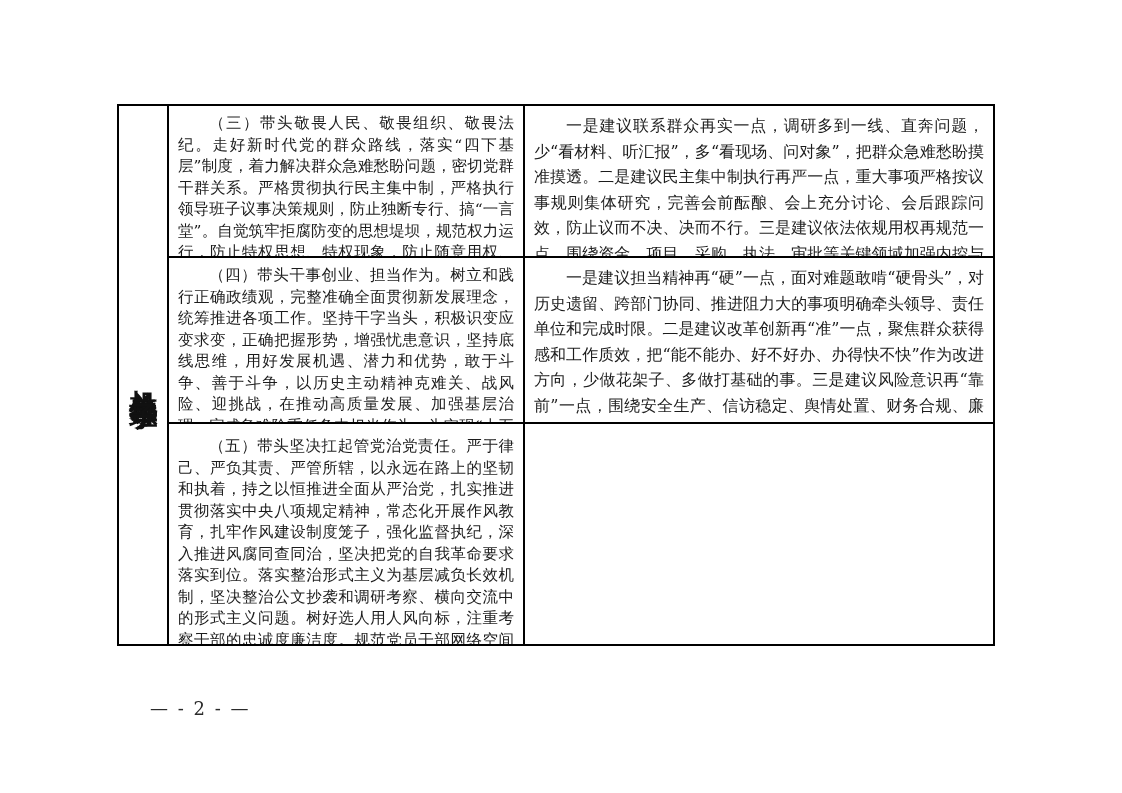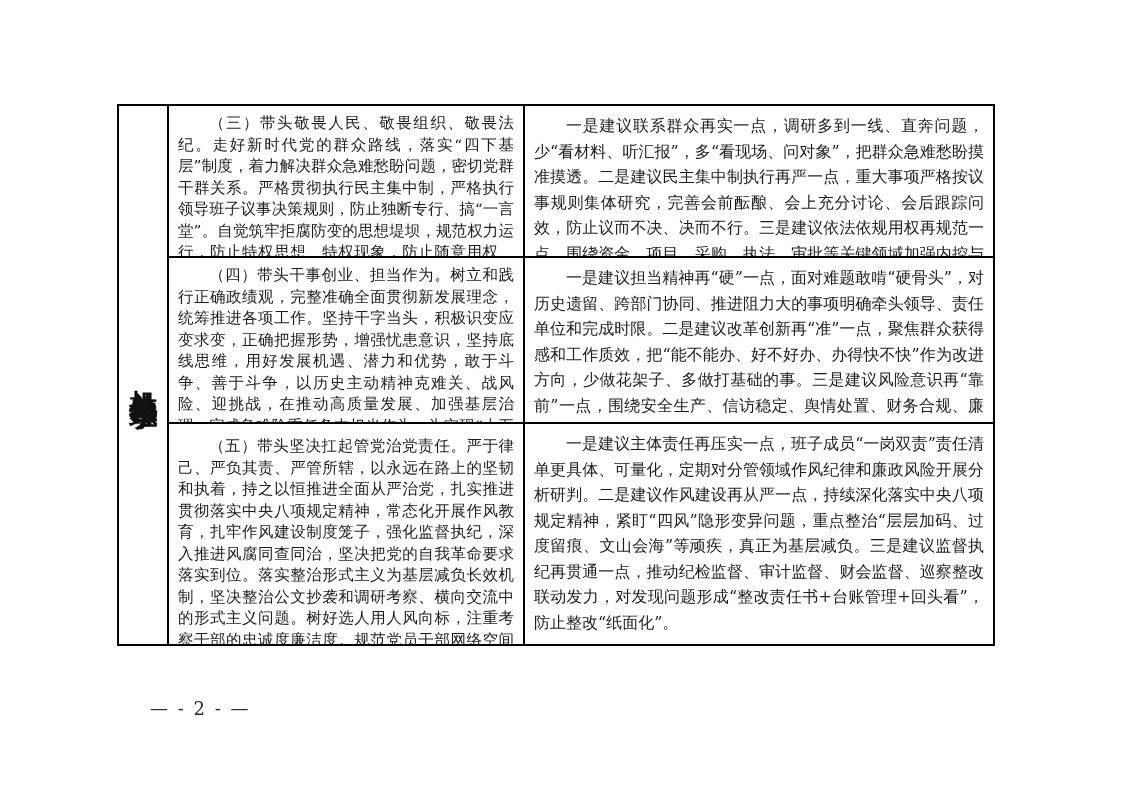--- a/index.html
+++ b/index.html
@@ -125,23 +125,20 @@
         </div>
         <div class="cell right">
           <p>一是建议担当精神再“硬”一点，面对难题敢啃“硬骨头”，对历史遗留、跨部门协同、推进阻力大的事项明确牵头领导、责任单位和完成时限。二是建议改革创新再“准”一点，聚焦群众获得感和工作质效，把“能不能办、好不好办、办得快不快”作为改进方向，少做花架子、多做打基础的事。三是建议风险意识再“靠前”一点，围绕安全生产、信访稳定、舆情处置、财务合规、廉政风险等建立预警机制和应急预案，做到早识别、早处置、早化解。</p>
         </div>
       </div>
 
       <div class="t-row last">
         <div class="cell left">
           <p>（五）带头坚决扛起管党治党责任。严于律己、严负其责、严管所辖，以永远在路上的坚韧和执着，持之以恒推进全面从严治党，扎实推进贯彻落实中央八项规定精神，常态化开展作风教育，扎牢作风建设制度笼子，强化监督执纪，深入推进风腐同查同治，坚决把党的自我革命要求落实到位。落实整治形式主义为基层减负长效机制，坚决整治公文抄袭和调研考察、横向交流中的形式主义问题。树好选人用人风向标，注重考察干部的忠诚度廉洁度。规范党员干部网络空间言行，引导发挥积极作用。</p>
         </div>
-        <div class="cell right">
-          <p>一是建议主体责任再压实一点，班子成员“一岗双责”责任清单更具体、可量化，定期对分管领域作风纪律和廉政风险开展分析研判。二是建议作风建设再从严一点，持续深化落实中央八项规定精神，紧盯“四风”隐形变异问题，重点整治“层层加码、过度留痕、文山会海”等顽疾，真正为基层减负。三是建议监督执纪再贯通一点，推动纪检监督、审计监督、财会监督、巡察整改联动发力，对发现问题形成“整改责任书+台账管理+回头看”，防止整改“纸面化”。</p>
-        </div>
       </div>
 
     </div>
   </div>
 
   <div class="page-footer">— - 2 - —</div>
 
 </div>
 
 </body></html>

